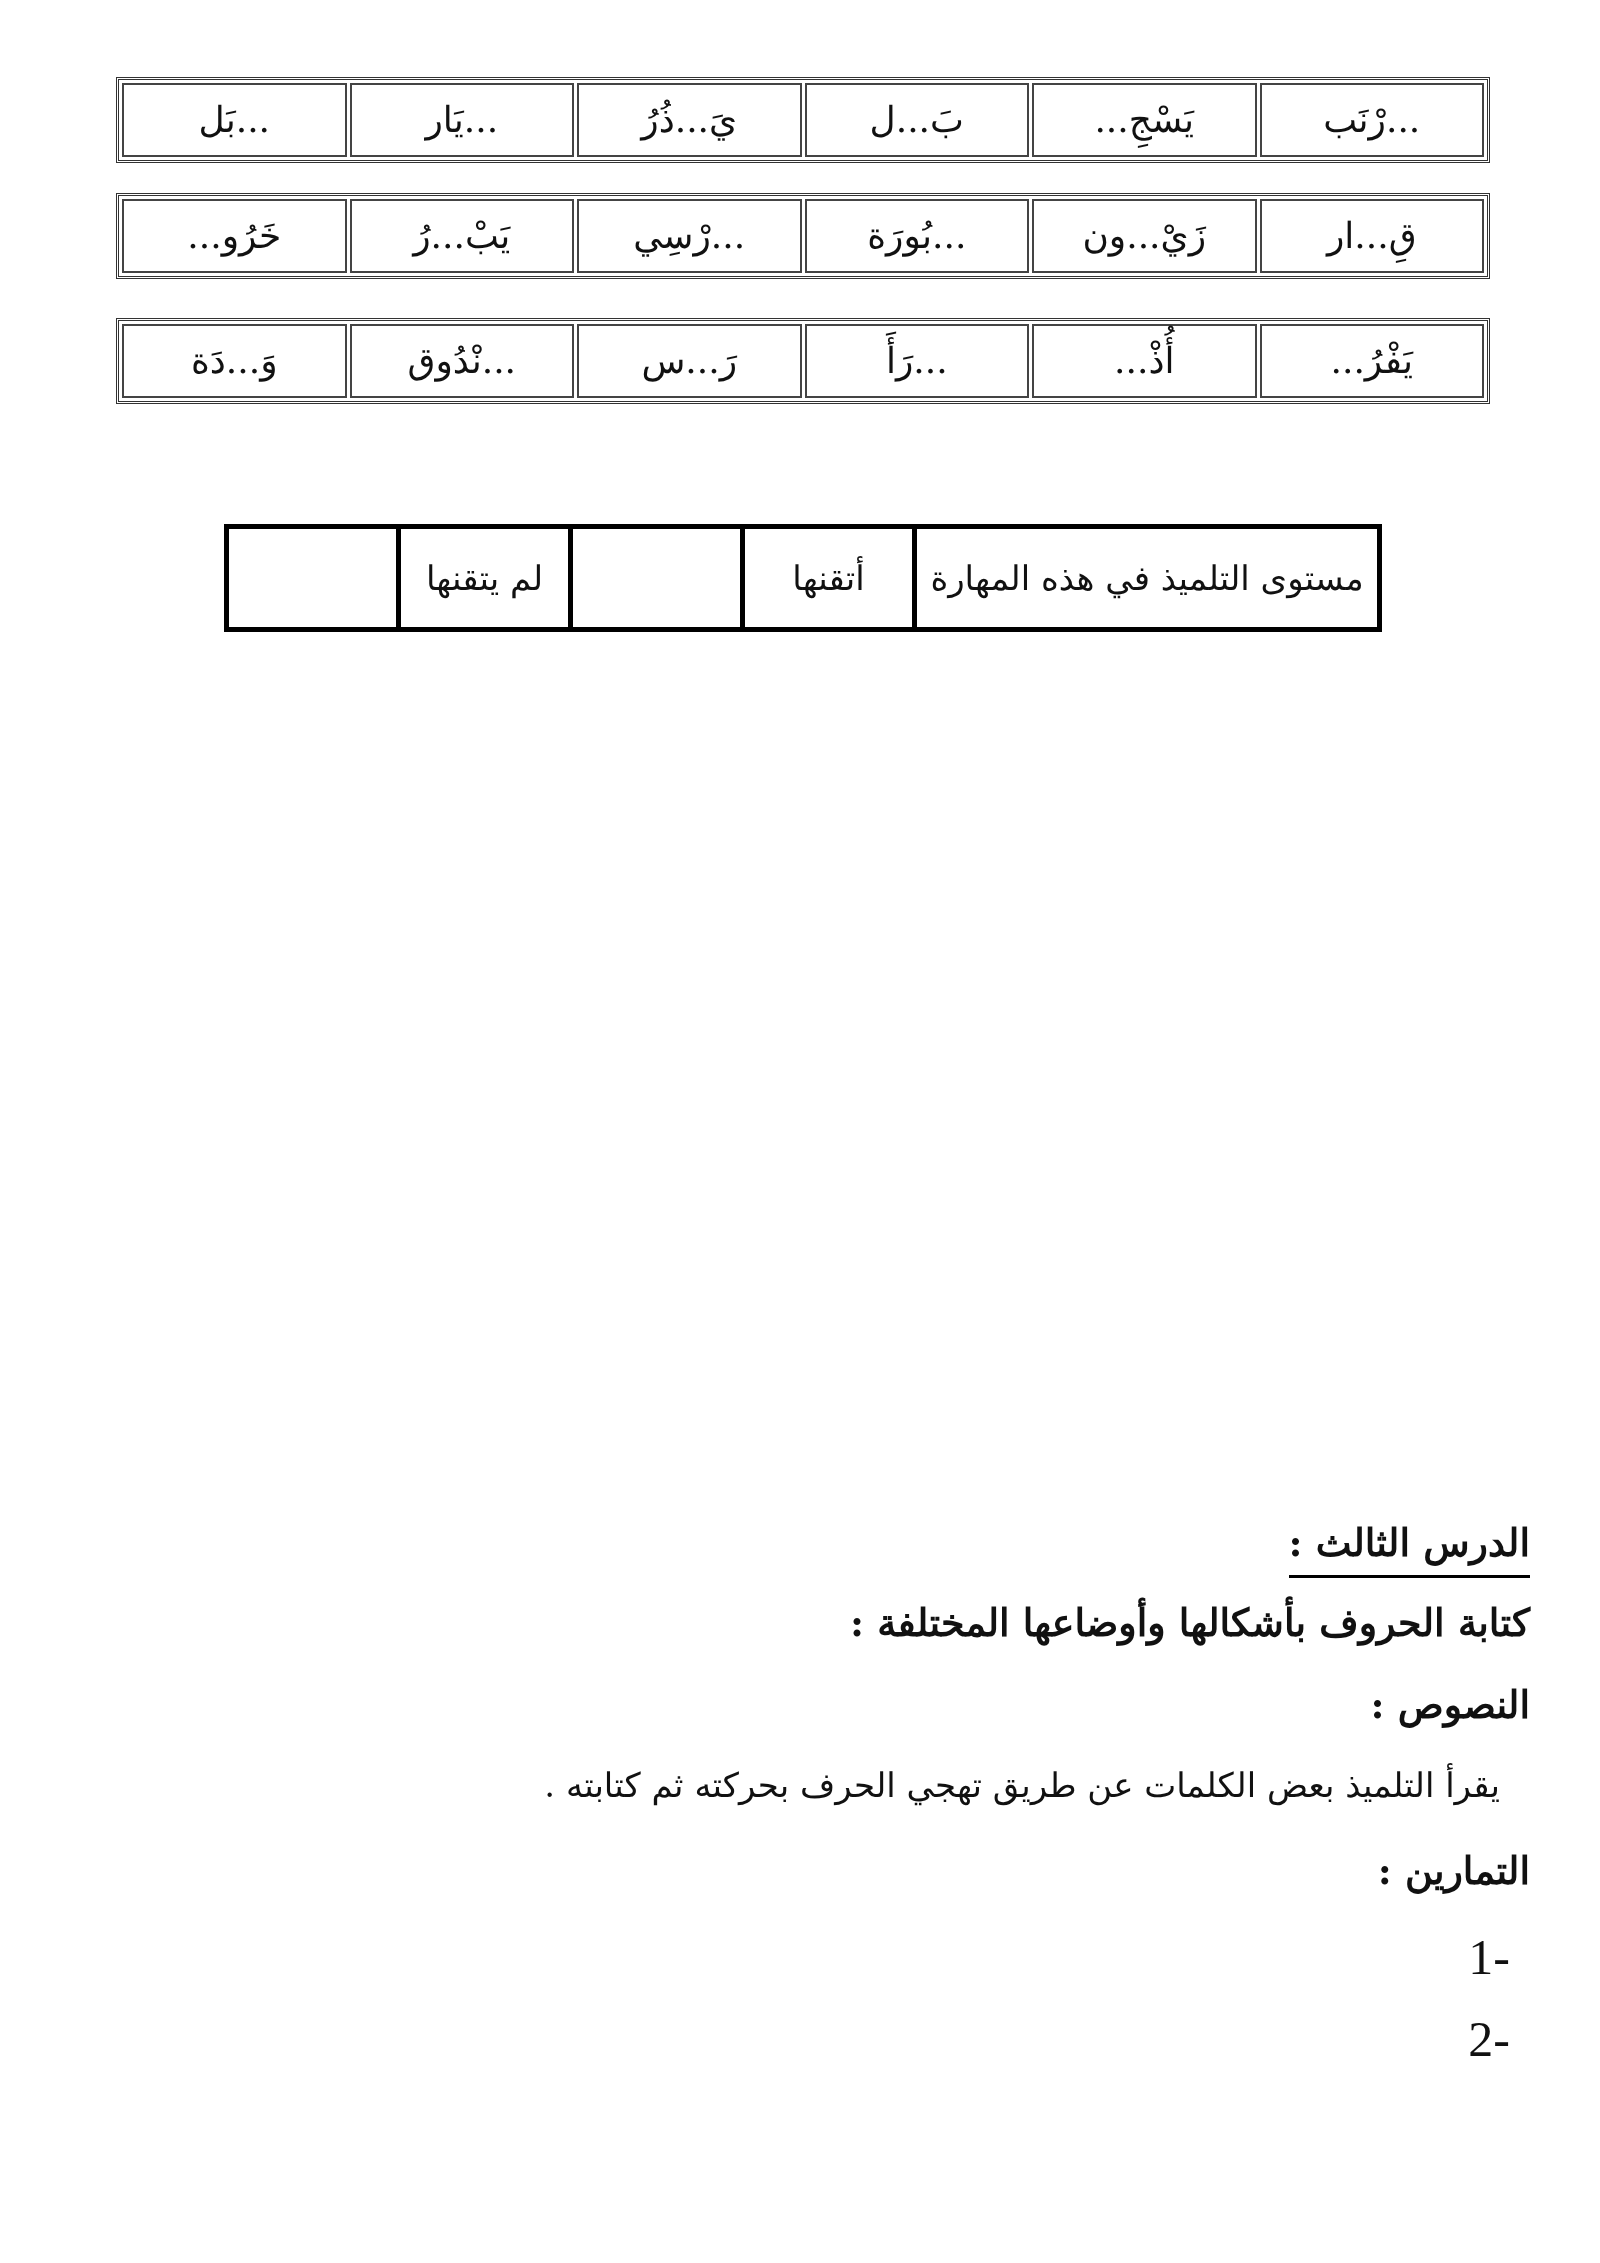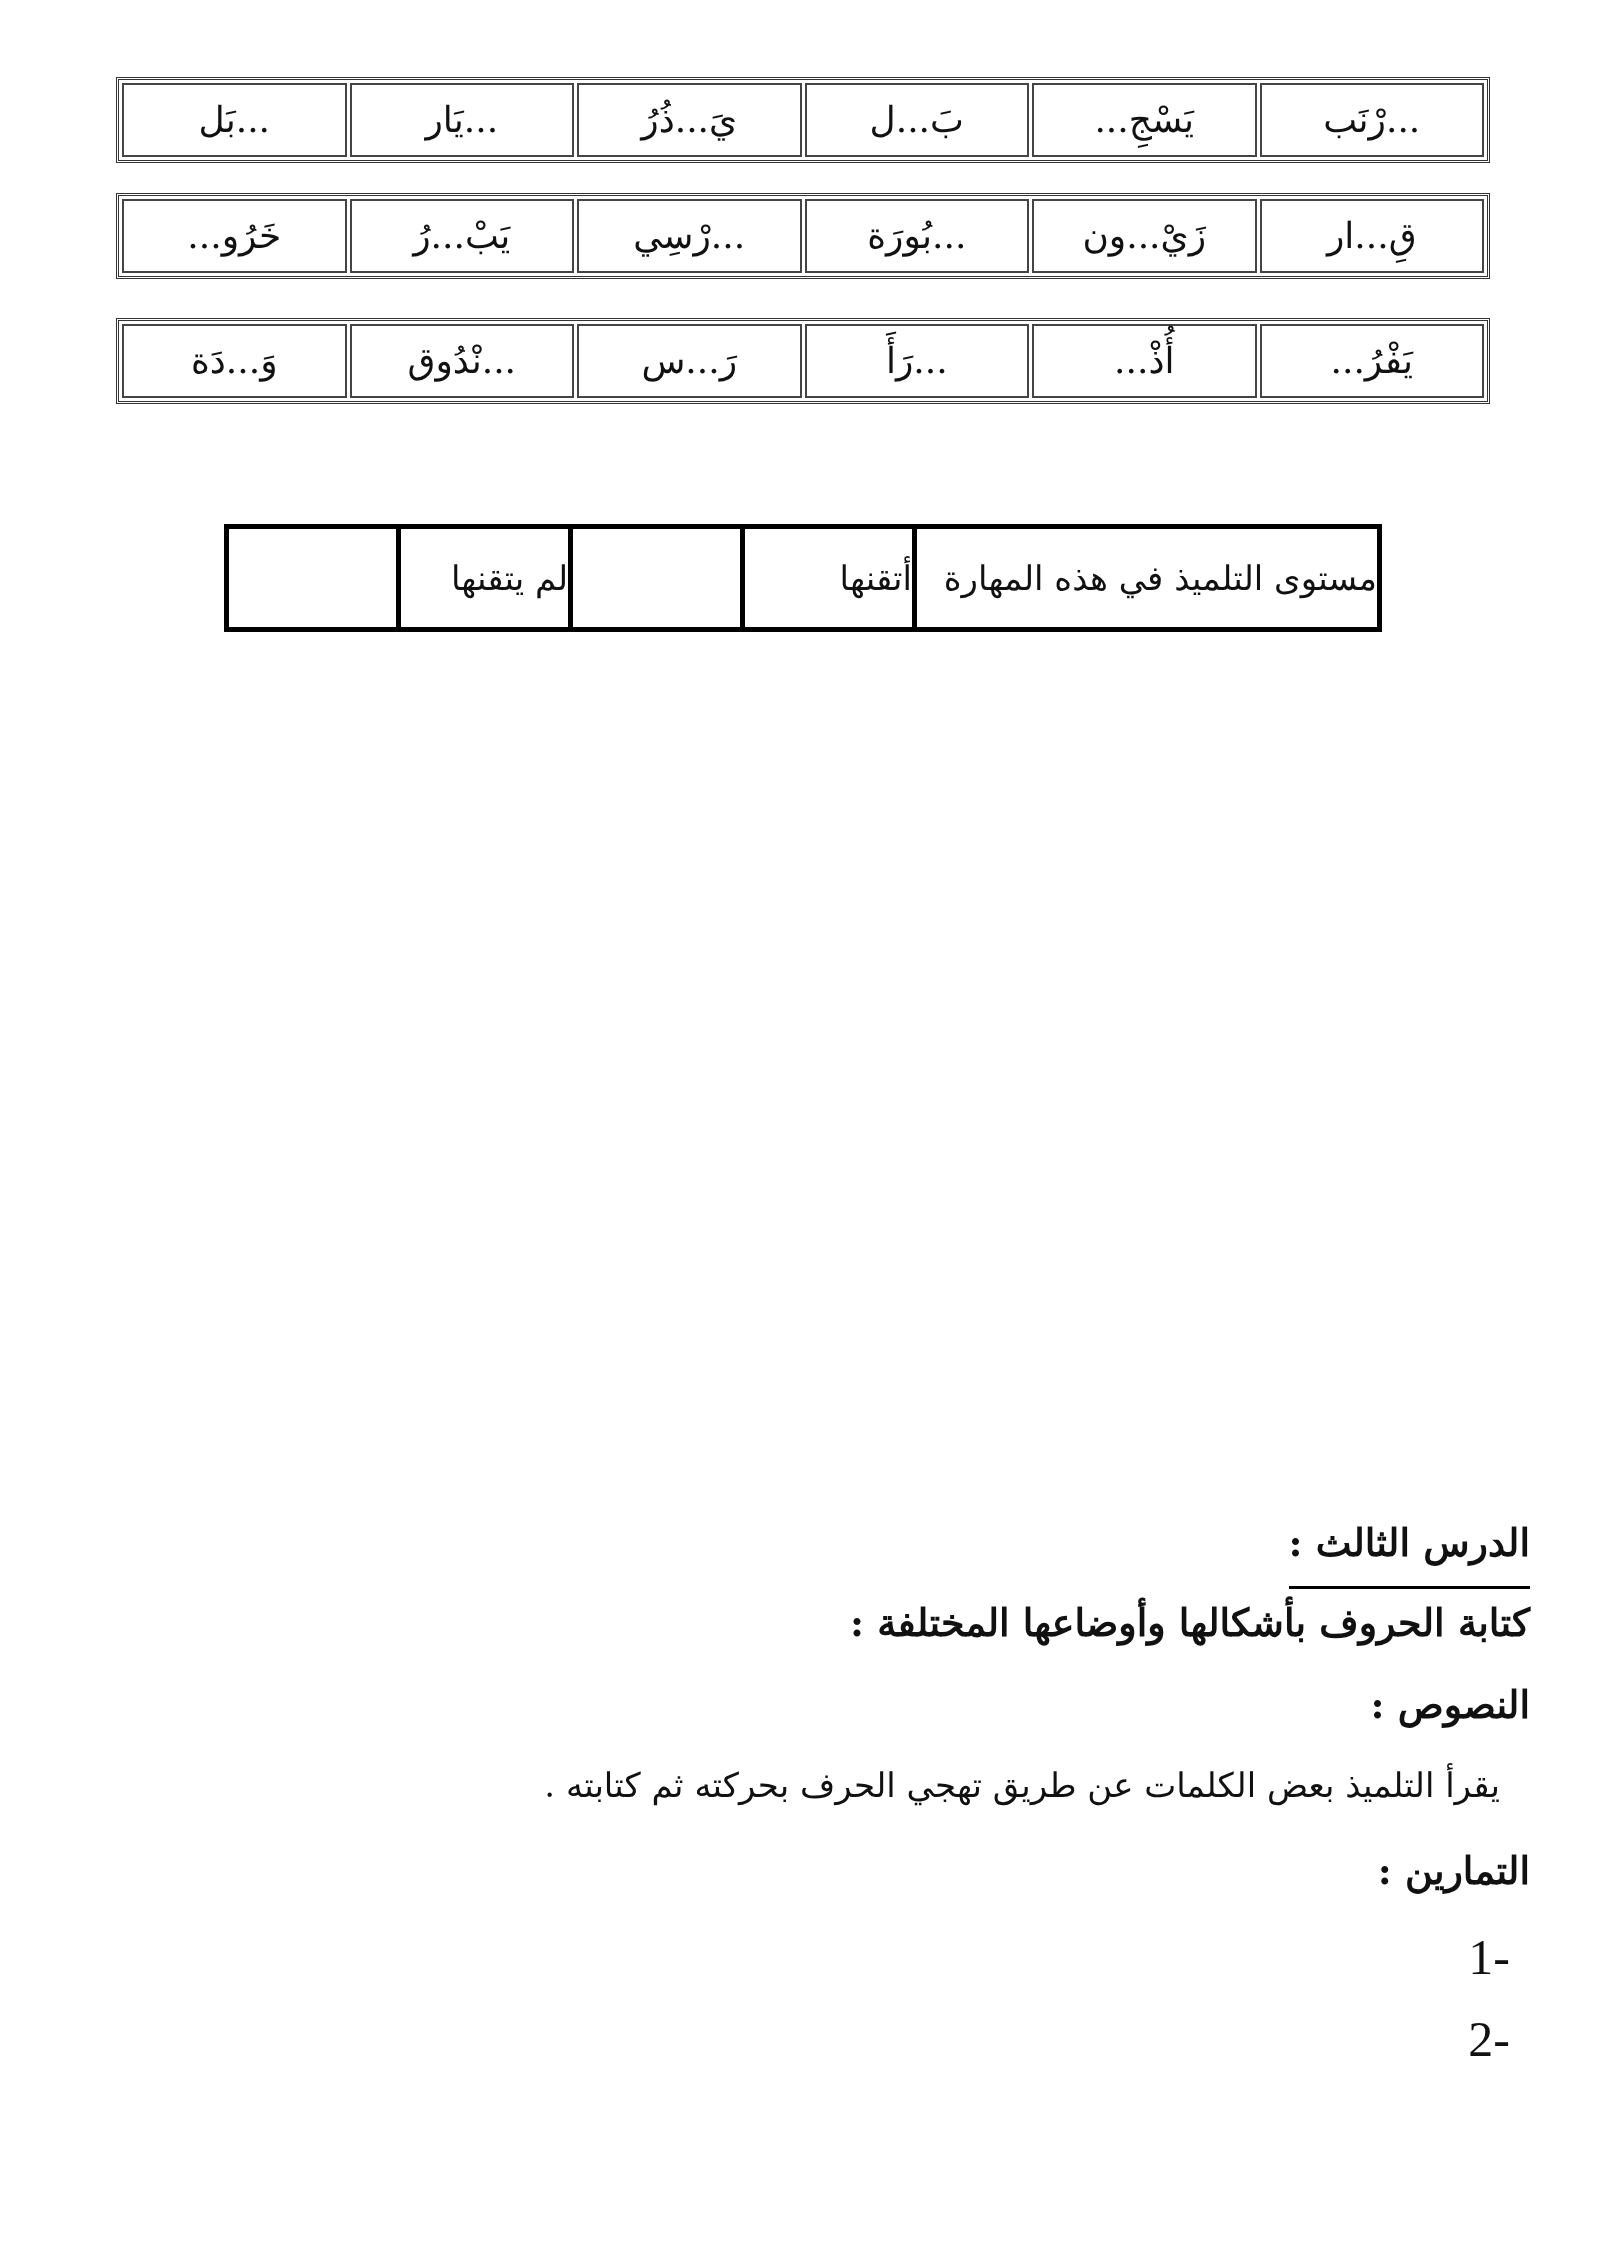--- a/index.html
+++ b/index.html
@@ -18,28 +18,28 @@
   }
   #grid1 { top: 77px; }
   #grid2 { top: 193px; }
   #grid3 { top: 318px; }
 
   #skill {
     position: absolute; left: 224px; top: 524px; width: 1158px; height: 108px;
     direction: rtl; border-collapse: collapse; table-layout: fixed;
   }
   #skill td {
-    border: 5px solid #000; text-align: right; vertical-align: middle;
+    border: 5px solid #000; text-align: center; vertical-align: middle;
     font-size: 34px; padding: 0;
   }
   #skill td.label { width: 460px; }
 
   .doc { position: absolute; right: 70px; direction: rtl; text-align: right; }
   .h-bold { font-weight: bold; font-size: 38px; }
-  #lesson-title { top: 1520px; padding-bottom: 21px; border-bottom: 3px solid #000; display: inline-block; }
+  #lesson-title { top: 1520px; padding-bottom: 10px; border-bottom: 3px solid #000; display: inline-block; }
   #section-title { top: 1600px; }
   #intro-heading { top: 1682px; }
   #intro-text { top: 1765px; right: 100px; font-size: 34px; }
   #exercises-heading { top: 1848px; }
   .exercise { right: 90px; font-size: 34px; display: flex; align-items: center; gap: 30px; }
   .exercise .num { font-family: "Liberation Serif", serif; font-size: 50px; direction: ltr; }
   #ex1 { top: 1928px; }
   #ex2 { top: 2010px; }
 </style>
 </head>

